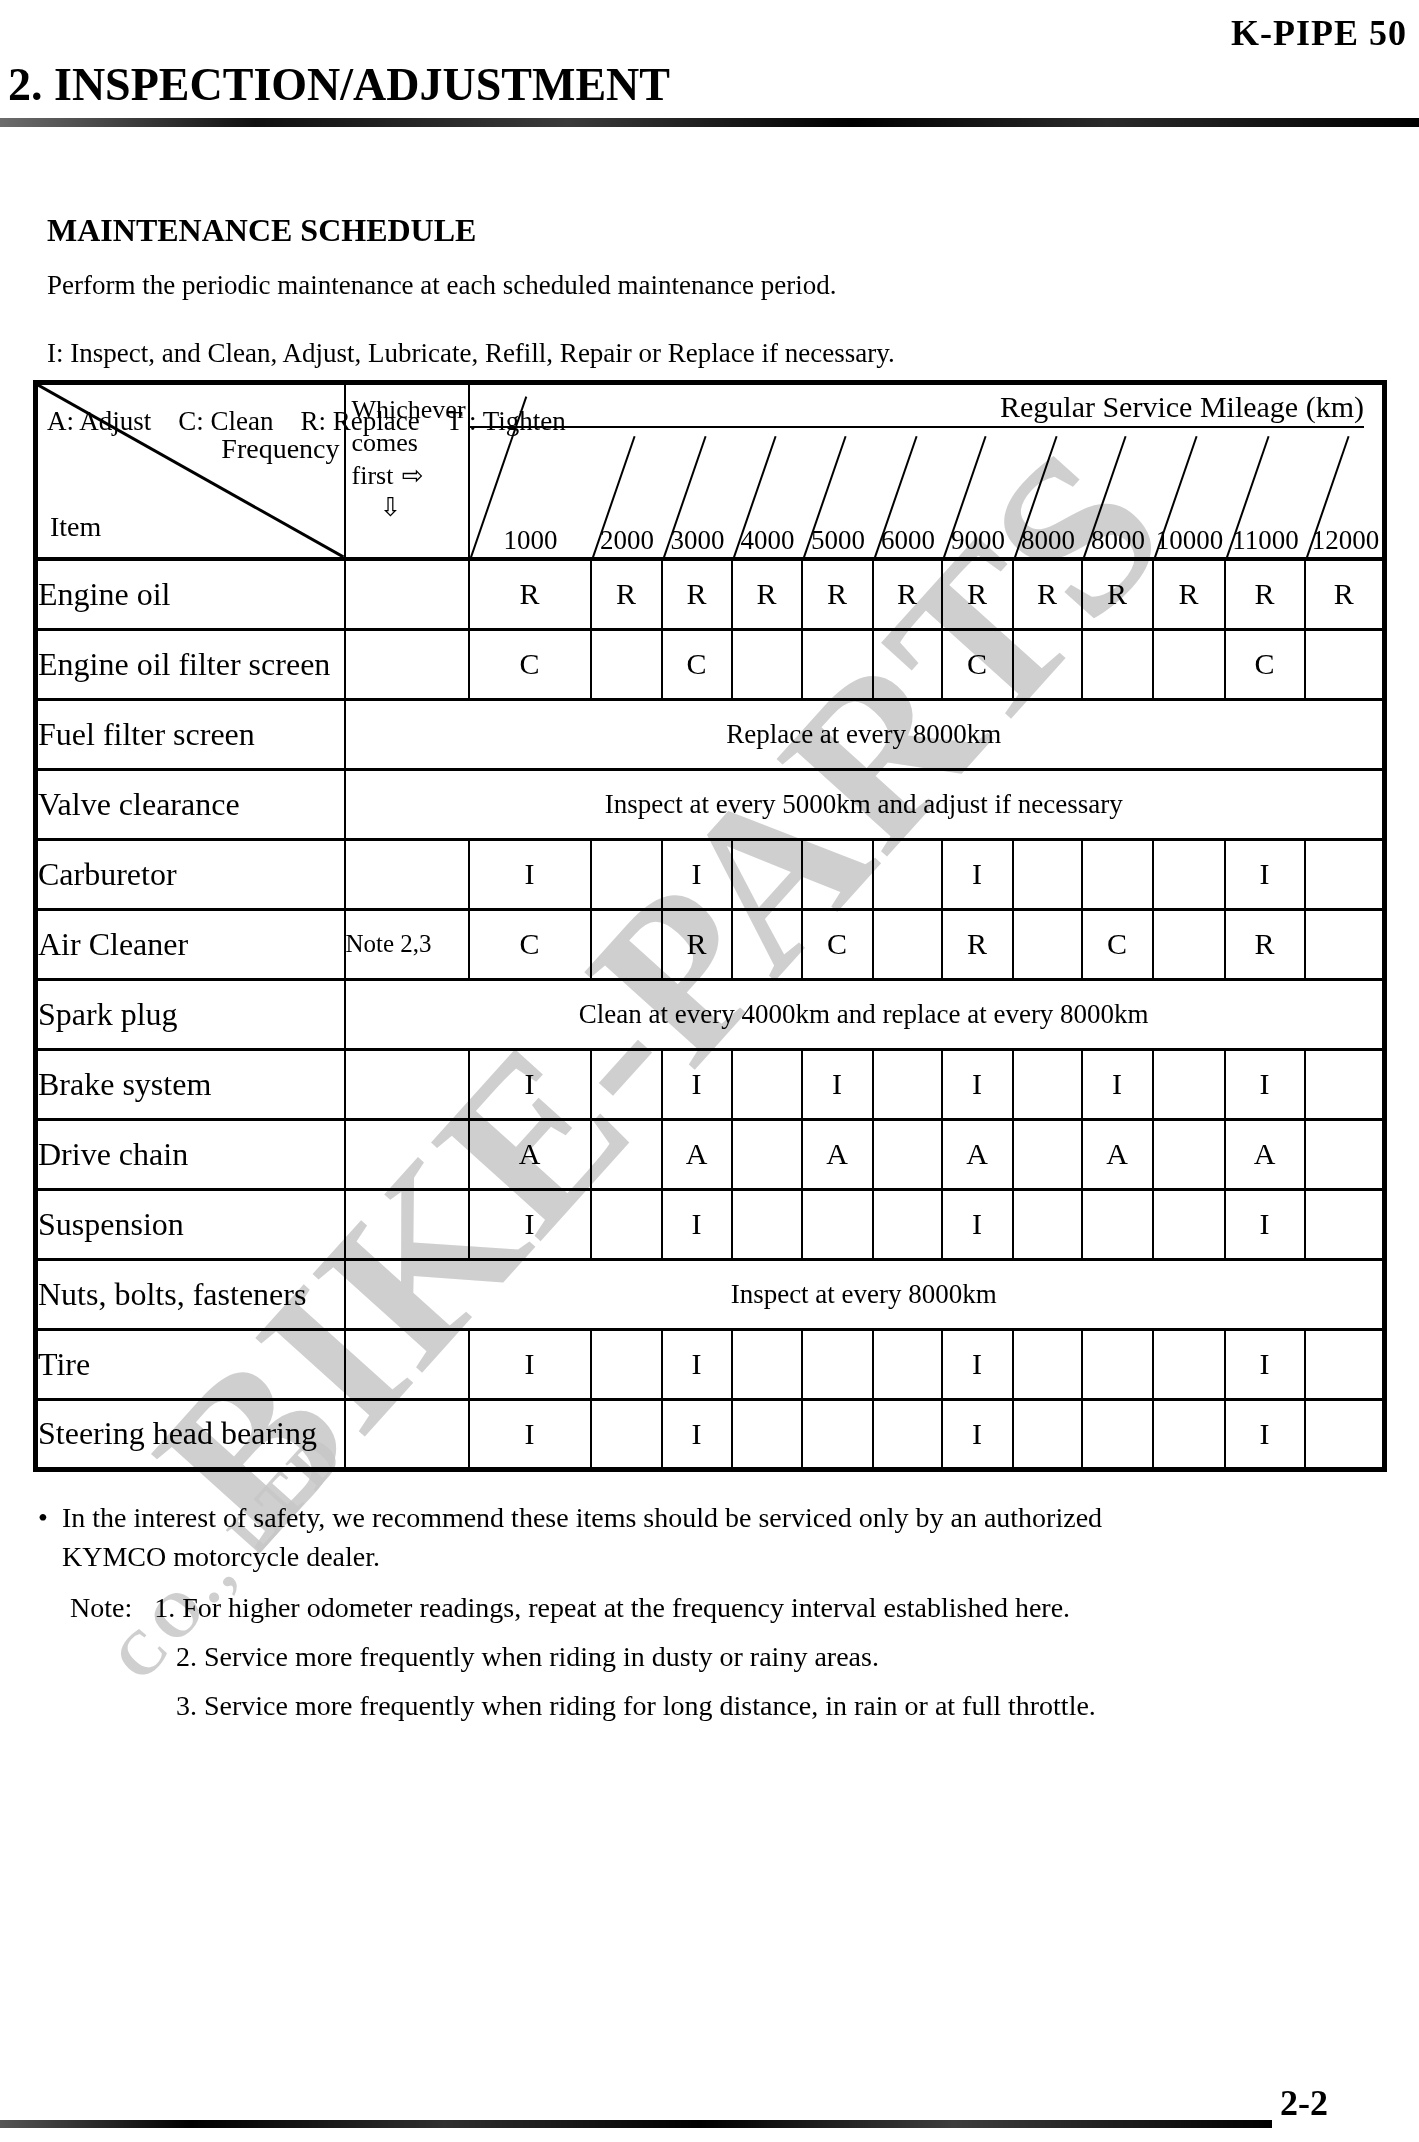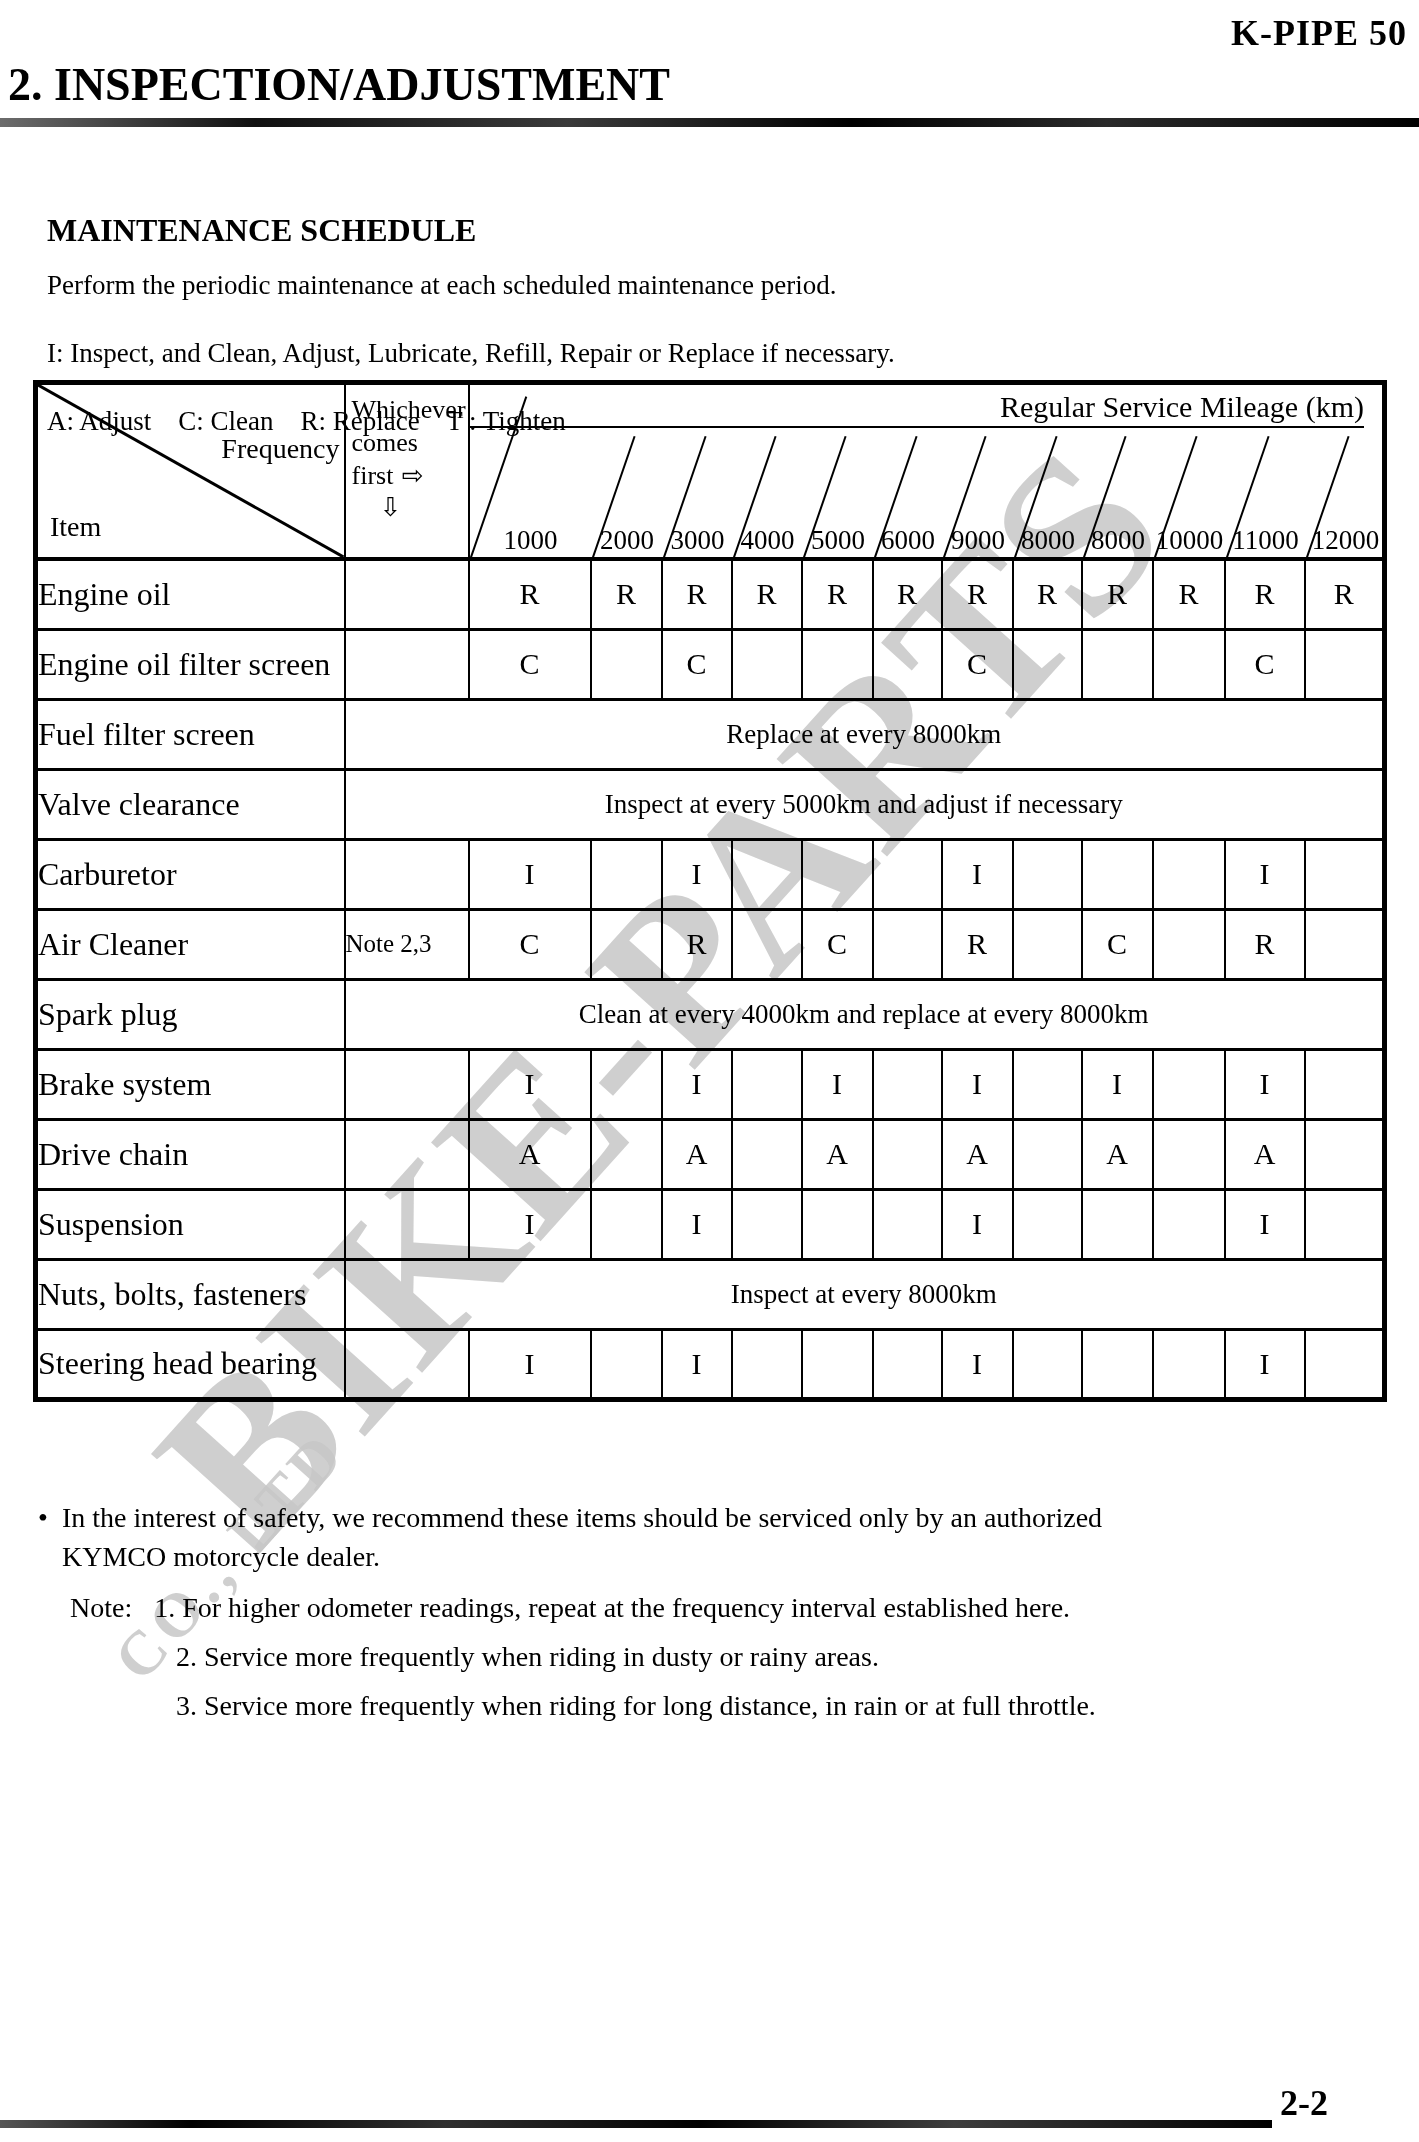--- a/index.html
+++ b/index.html
@@ -283,20 +283,36 @@
             <td class="val-cell"></td>
             <td class="val-cell"></td>
             <td class="val-cell">I</td>
             <td class="val-cell"></td>
           </tr>
           <tr class="data-row">
             <td class="item-cell">Nuts, bolts, fasteners</td>
             <td class="span-cell" colspan="13">Inspect at every 8000km</td>
           </tr>
           <tr class="data-row">
+            <td class="item-cell">Tire</td>
+            <td class="freq-cell"></td>
+            <td class="val-cell">I</td>
+            <td class="val-cell"></td>
+            <td class="val-cell">I</td>
+            <td class="val-cell"></td>
+            <td class="val-cell"></td>
+            <td class="val-cell"></td>
+            <td class="val-cell">I</td>
+            <td class="val-cell"></td>
+            <td class="val-cell"></td>
+            <td class="val-cell"></td>
+            <td class="val-cell">I</td>
+            <td class="val-cell"></td>
+          </tr>
+          <tr class="data-row">
             <td class="item-cell">Steering head bearing</td>
             <td class="freq-cell"></td>
             <td class="val-cell">I</td>
             <td class="val-cell"></td>
             <td class="val-cell">I</td>
             <td class="val-cell"></td>
             <td class="val-cell"></td>
             <td class="val-cell"></td>
             <td class="val-cell">I</td>
             <td class="val-cell"></td>

